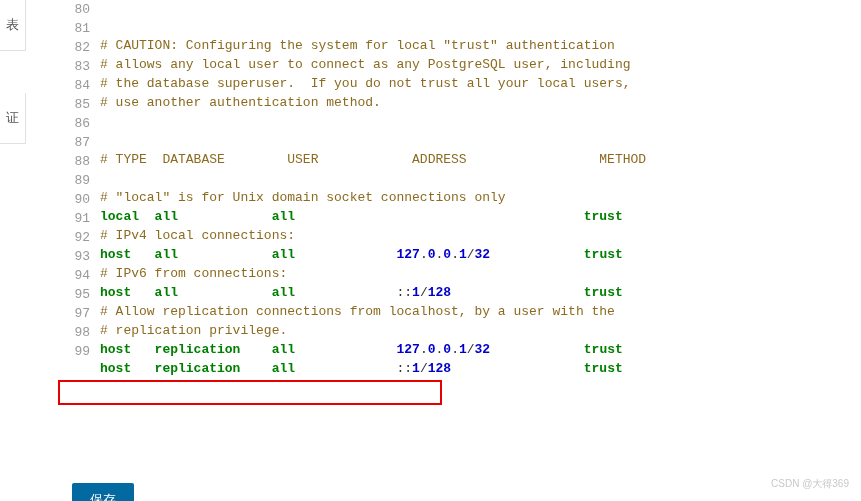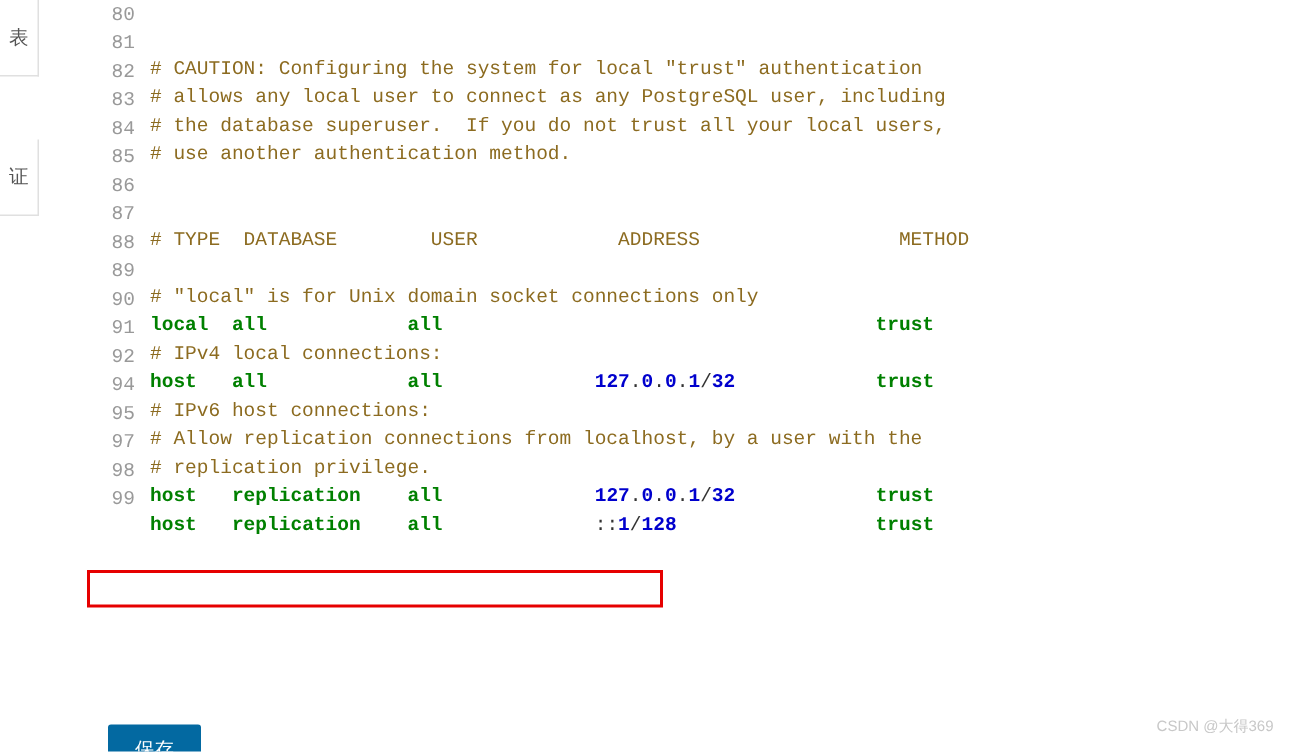--- a/index.html
+++ b/index.html
@@ -103,21 +103,22 @@
     <div class="line"><span class="gutter">82</span><span class="code"><span class="cmt"># the database superuser.  If you do not trust all your local users,</span></span></div>
     <div class="line"><span class="gutter">83</span><span class="code"><span class="cmt"># use another authentication method.</span></span></div>
     <div class="line"><span class="gutter">84</span><span class="code"></span></div>
     <div class="line"><span class="gutter">85</span><span class="code"></span></div>
     <div class="line"><span class="gutter">86</span><span class="code"><span class="cmt"># TYPE  DATABASE        USER            ADDRESS                 METHOD</span></span></div>
     <div class="line"><span class="gutter">87</span><span class="code"></span></div>
     <div class="line"><span class="gutter">88</span><span class="code"><span class="cmt"># "local" is for Unix domain socket connections only</span></span></div>
     <div class="line"><span class="gutter">89</span><span class="code"><span class="kw">local  </span><span class="kw">all            </span><span class="kw">all</span>                                     <span class="kw">trust</span></span></div>
     <div class="line"><span class="gutter">90</span><span class="code"><span class="cmt"># IPv4 local connections:</span></span></div>
     <div class="line"><span class="gutter">91</span><span class="code"><span class="kw">host   </span><span class="kw">all            </span><span class="kw">all</span>             <span class="num">127</span>.<span class="num">0</span>.<span class="num">0</span>.<span class="num">1</span>/<span class="num">32</span>            <span class="kw">trust</span></span></div>
-    <div class="line"><span class="gutter">92</span><span class="code"><span class="cmt"># IPv6 host connections:</span></span></div>
+    <div class="line"><span class="gutter">92</span><span class="code"><span class="cmt"># IPv6 from connections:</span></span></div>
+    <div class="line"><span class="gutter">93</span><span class="code"><span class="kw">host   </span><span class="kw">all            </span><span class="kw">all</span>             ::<span class="num">1</span>/<span class="num">128</span>                 <span class="kw">trust</span></span></div>
     <div class="line"><span class="gutter">94</span><span class="code"><span class="cmt"># Allow replication connections from localhost, by a user with the</span></span></div>
     <div class="line"><span class="gutter">95</span><span class="code"><span class="cmt"># replication privilege.</span></span></div>
     <div class="line"><span class="gutter">97</span><span class="code"><span class="kw">host   </span><span class="kw">replication    </span><span class="kw">all</span>             <span class="num">127</span>.<span class="num">0</span>.<span class="num">0</span>.<span class="num">1</span>/<span class="num">32</span>            <span class="kw">trust</span></span></div>
     <div class="line"><span class="gutter">98</span><span class="code"><span class="kw">host   </span><span class="kw">replication    </span><span class="kw">all</span>             ::<span class="num">1</span>/<span class="num">128</span>                 <span class="kw">trust</span></span></div>
     <div class="line"><span class="gutter">99</span><span class="code"></span></div>
   </div>
 
 <div class="red-box"></div>
 
 <button class="save-btn">保存</button>

